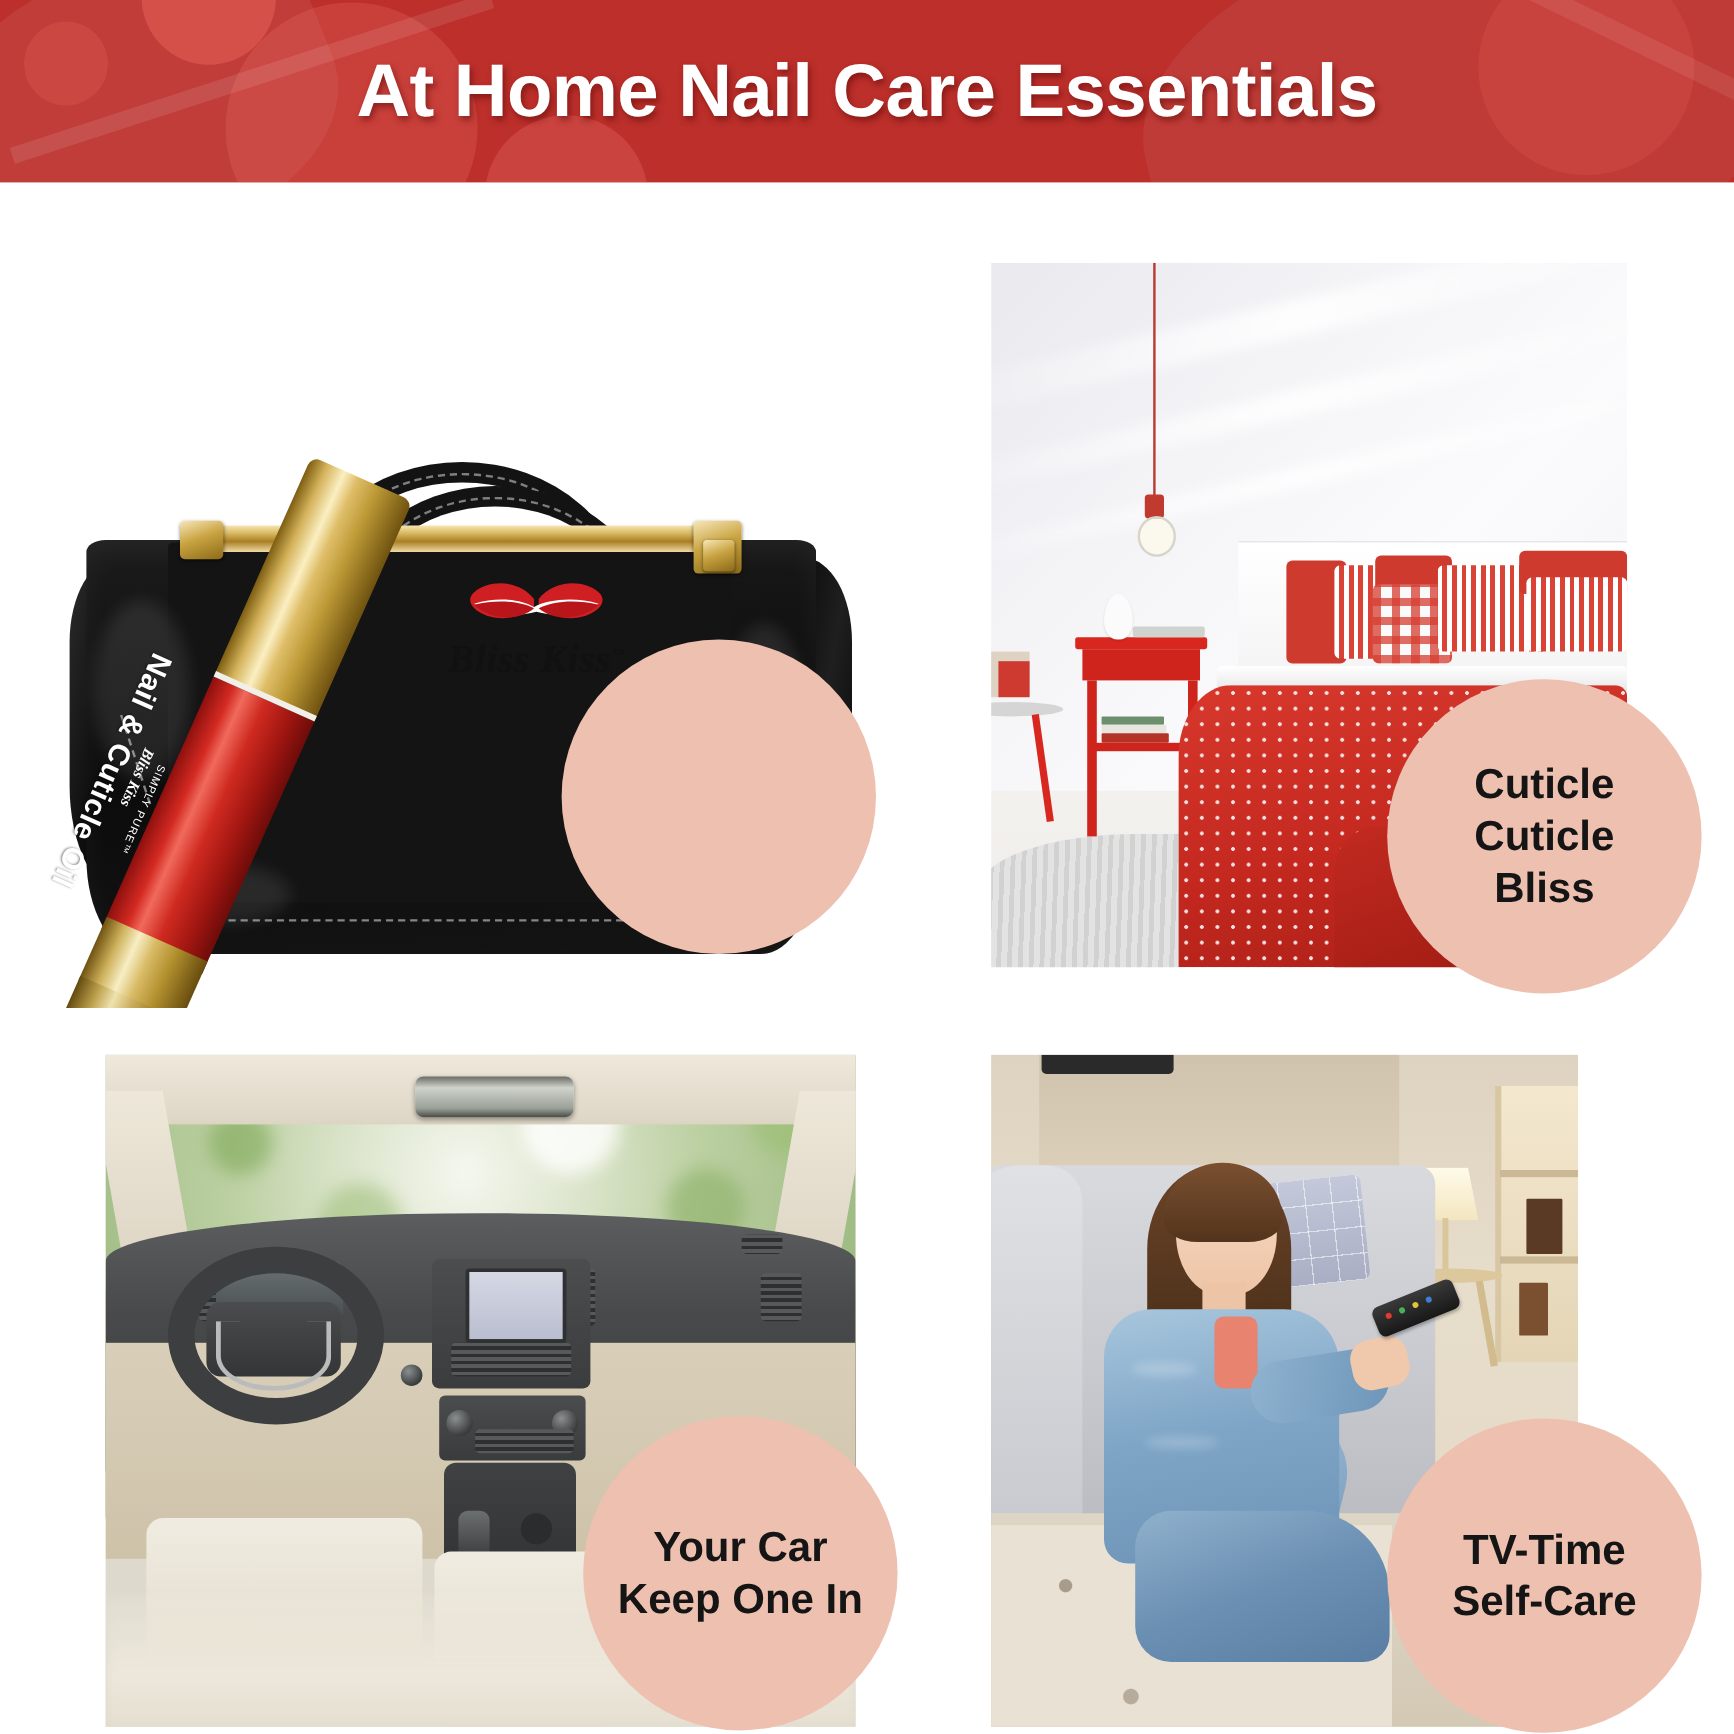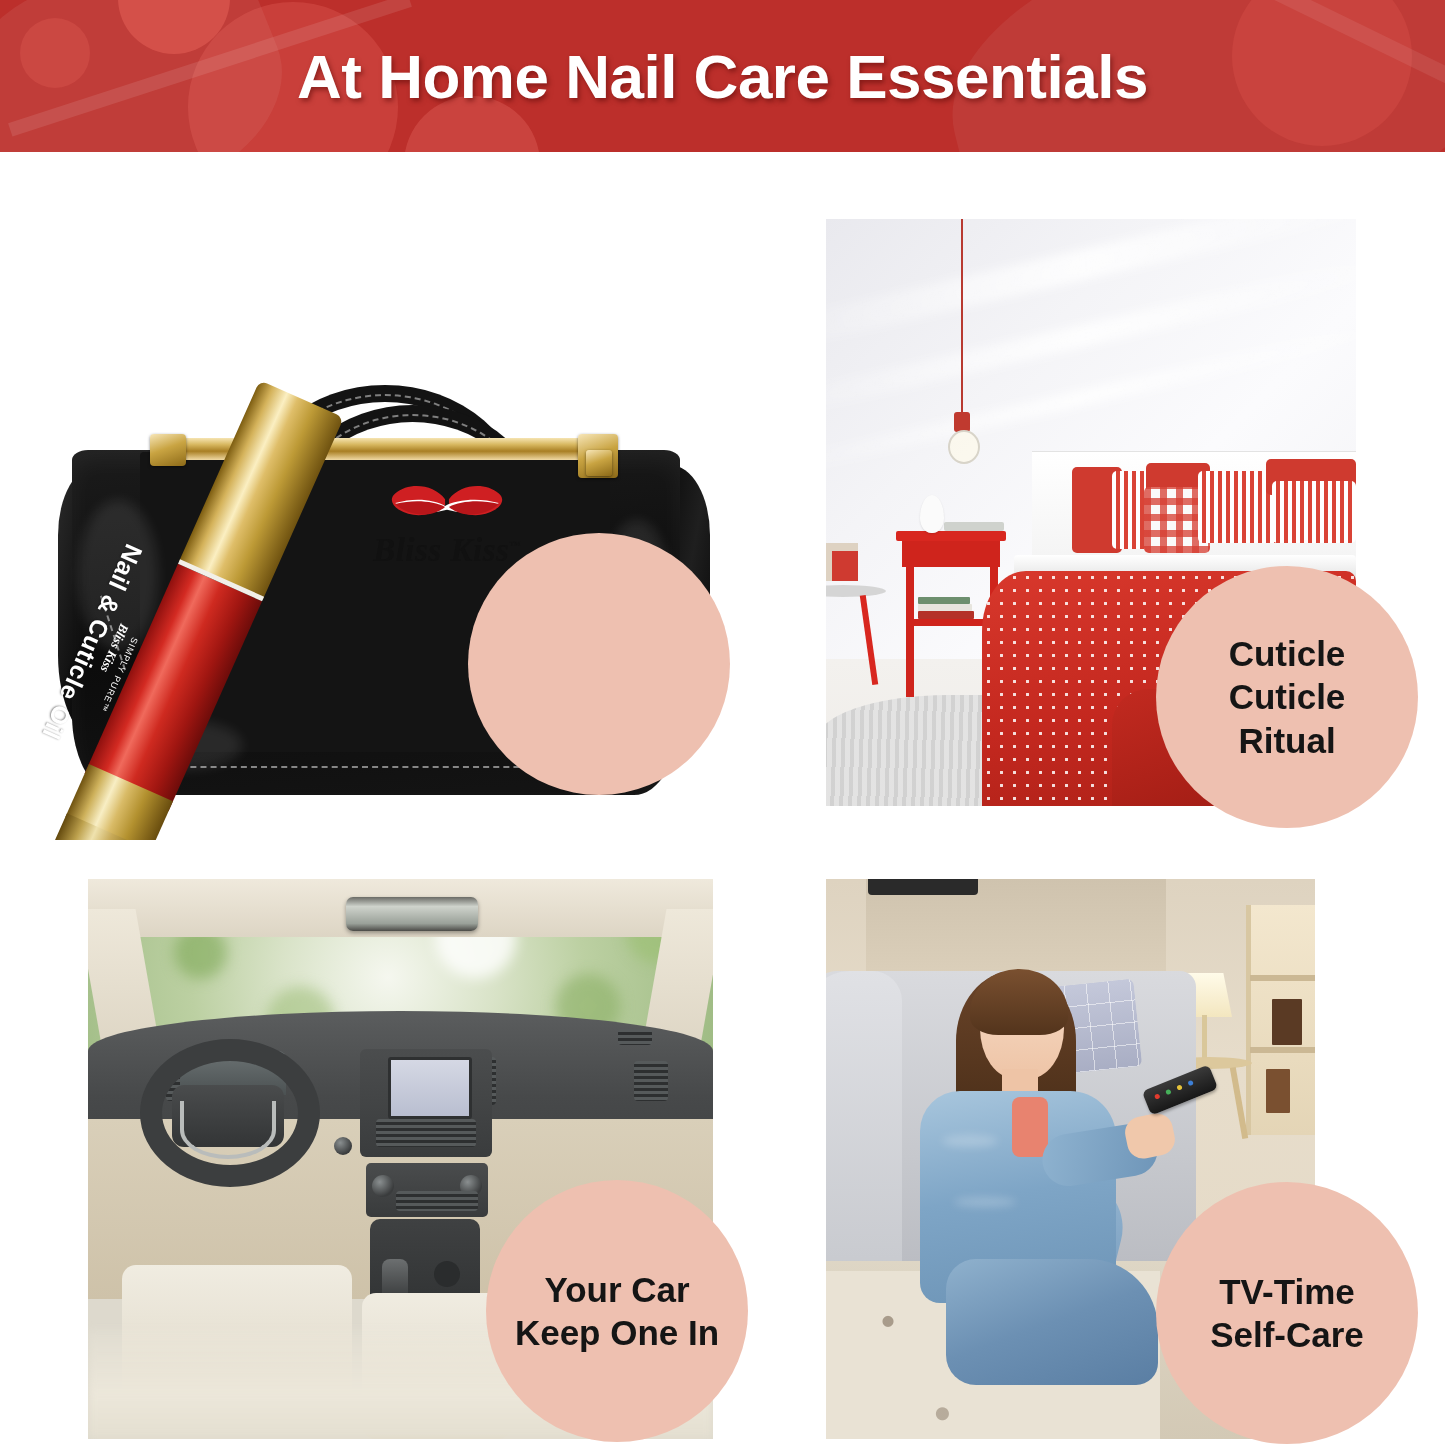--- a/index.html
+++ b/index.html
@@ -706,21 +706,21 @@
 
     <div class="bd-sheet"></div>
     <div class="bd-duvet"></div>
     <div class="bd-duvet-fold"></div>
   </div>
 
   <div class="badge" id="badge-bedroom">
     <div>
       <span>Cuticle</span>
       <span>Cuticle</span>
-      <span>Ritual</span>
+      <span>Bliss</span>
     </div>
   </div>
 </div>
 
 <div class="cell">
   <div class="photo" id="car-photo">
     <div class="car-sky"></div>
     <div class="car-sky-blur"></div>
     <div class="car-roof"></div>
     <div class="car-pillar car-apillar-l"></div>

